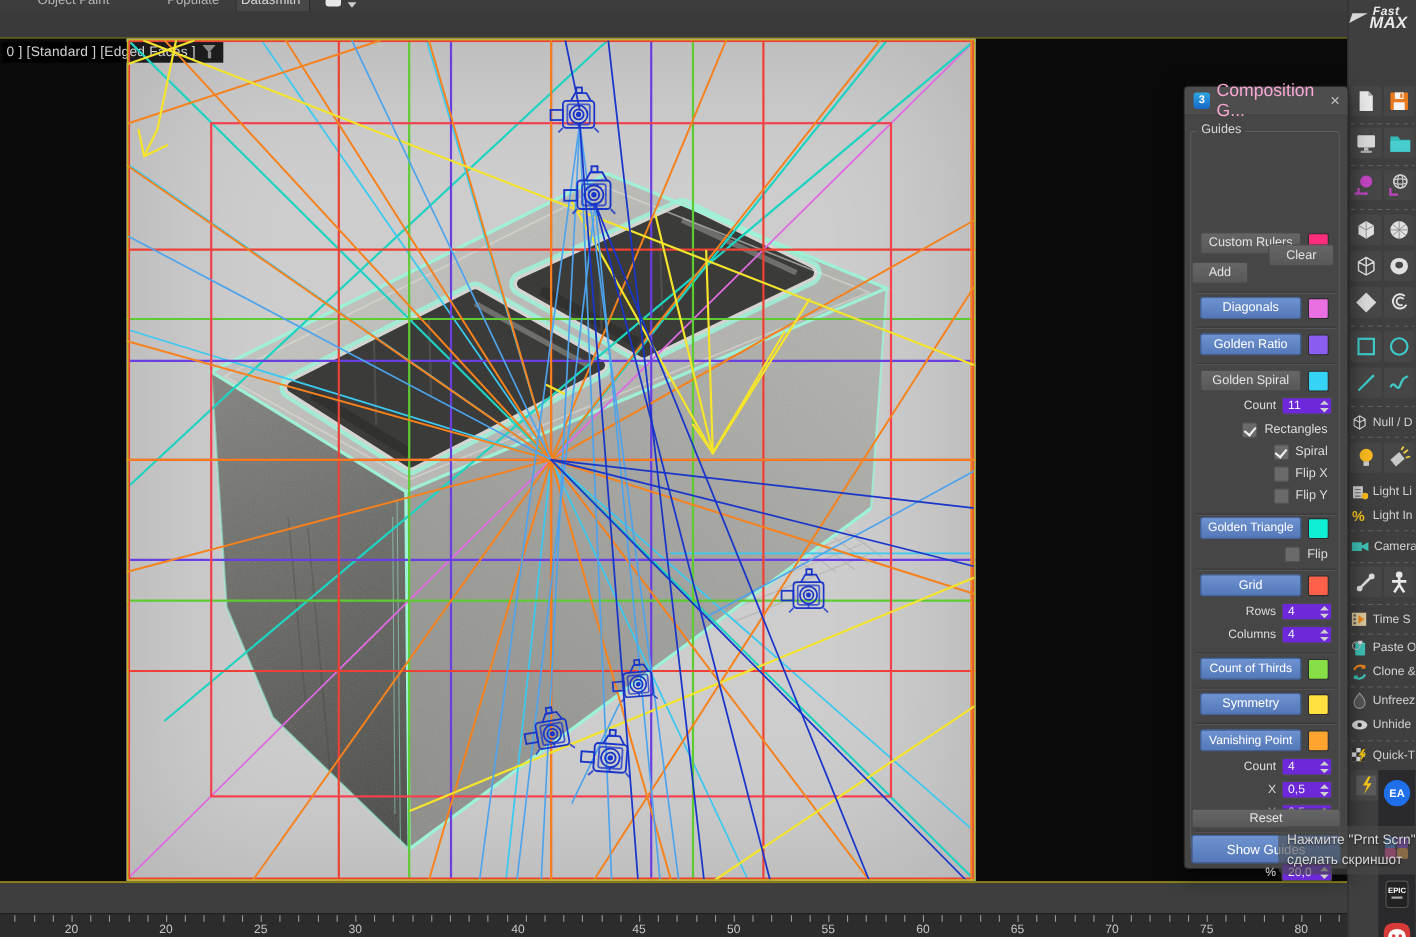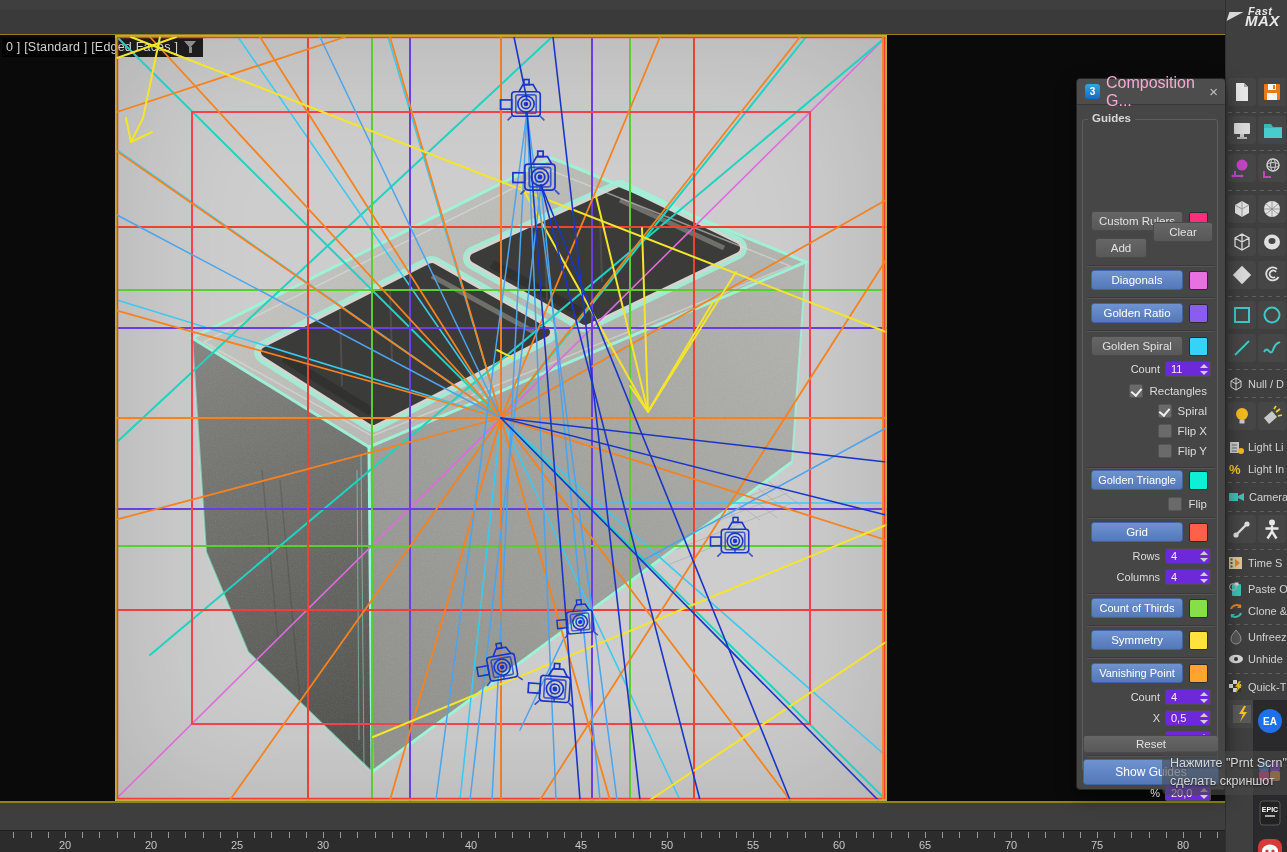--- a/index.html
+++ b/index.html
@@ -39,21 +39,21 @@
   .trow svg{flex:0 0 auto;}
   
   .dock{position:absolute;left:1253px;top:700px;width:34px;height:152px;background:#2a2a2d;}
   .dockicon{position:absolute;left:4px;width:26px;height:26px;}
   
   .panel{position:absolute;left:1076px;top:78px;width:148px;height:710px;background:#464646;border:1px solid #262626;border-radius:4px;box-shadow:0 6px 18px rgba(0,0,0,.5);}
   .ptitle{position:absolute;left:0;top:0;width:100%;height:26px;background:#4d4d4d;border-bottom:1px solid #383838;border-radius:4px 4px 0 0;display:flex;align-items:center;gap:6px;padding-left:8px;box-sizing:border-box;}
   .ptitle .appico{width:15px;height:15px;border-radius:3px;background:linear-gradient(#2fa8e0,#1668c8);color:#fff;font-size:10px;font-weight:bold;display:flex;align-items:center;justify-content:center;}
   .ptitle .txt{color:#f9a8d4;font-size:16px;}
   .ptitle .close{position:absolute;right:7px;top:4px;color:#c2c2c2;font-size:15px;cursor:default;}
-  .gbox{position:absolute;left:5px;top:38px;width:136px;height:692px;font-weight:bold;}
+  .gbox{position:absolute;left:5px;top:38px;width:136px;height:692px;}
   .gborder{position:absolute;left:0;top:2px;width:134px;height:650px;border:1px solid #5d5d5d;border-radius:3px;}
   .glabel{position:absolute;left:6px;top:-5px;background:#464646;padding:0 4px;color:#d8d8d8;font-size:11.5px;}
   .btn{position:absolute;height:20px;border-radius:3px;font-size:11.5px;display:flex;align-items:center;justify-content:center;box-sizing:border-box;}
   .btn.gray{background:linear-gradient(#666,#585858);border:1px solid #494949;color:#e2e2e2;}
   .btn.blue{background:linear-gradient(#6e93d0,#5478b8);border:1px solid #41639e;color:#fff;}
   .sw{position:absolute;width:17px;height:17px;border:1px solid #2c2c2c;border-radius:2px;}
   .psep{position:absolute;left:10px;width:128px;height:1px;background:#3a3a3a;box-shadow:0 1px 0 #565656;}
   .spinrow{position:absolute;right:14px;height:16px;display:flex;align-items:center;gap:5px;}
   .spinrow .lbl{color:#dcdcdc;font-size:11px;}
   .field{width:46px;height:16px;background:#6d28d9;border:1px solid #4c4c4c;border-radius:2px;color:#f2f2f2;font-size:11px;display:flex;align-items:center;padding-left:5px;box-sizing:border-box;position:relative;}
@@ -67,20 +67,28 @@
   .widebtn{position:absolute;left:6px;width:136px;}
   
   .toast{position:absolute;left:1162px;top:751px;width:140px;height:44px;background:rgba(72,72,72,.62);border-radius:6px;padding:3px 0 0 8px;box-sizing:border-box;z-index:60;}
   .toast div{color:#d8d8d8;font-size:12.5px;line-height:18px;text-shadow:0 1px 2px rgba(0,0,0,.7);white-space:nowrap;}
 </style>
 </head>
 <body>
 
 <div id="stage">
 
+  <div class="tabstrip">
+    <div class="tabbg"></div>
+    <span class="tab" style="left:34px">Object Paint</span>
+    <span class="tab" style="left:152px">Populate</span>
+    <span class="tab active" style="left:219px">Datasmith</span>
+    <span class="ribicon"></span>
+    <span class="ribcaret"></span>
+  </div>
   <div class="ribbonband"></div>
 
   <div class="vp">
     <div class="vp-yellow-top"></div>
     <div class="camview"></div>
     <div class="vp-yellow-bottom"></div>
     <div class="vplabel">
       <span>0 ] [Standard ] [Edged Faces ]</span>
       <span class="funnel"></span>
     </div>
@@ -636,21 +644,21 @@
       <span class="txt">Composition G...</span>
       <span class="close">×</span>
     </div>
     <div class="gbox">
       <div class="gborder"></div>
       <div class="glabel">Guides</div>
     </div>
 
     <div class="btn gray" style="left:14px;top:132px;width:92px">Custom Rulers</div>
     <div class="sw" style="left: 112px; top: 133px; background: rgb(255, 46, 125);"></div>
-    <div class="btn gray" style="left:18px;top:159px;width:52px">Add</div>
+    <div class="btn gray" style="left:6px;top:159px;width:52px">Add</div>
     <div class="btn gray" style="left:76px;top:143px;width:60px">Clear</div>
     <div class="psep" style="top:186px"></div>
 
     <div class="btn blue" style="left:14px;top:191px;width:92px">Diagonals</div>
     <div class="sw" style="left: 112px; top: 192px; background: rgb(232, 112, 224);"></div>
     <div class="psep" style="top:218px"></div>
 
     <div class="btn blue" style="left:14px;top:224px;width:92px">Golden Ratio</div>
     <div class="sw" style="left: 112px; top: 225px; background: rgb(138, 92, 240);"></div>
     <div class="psep" style="top:251px"></div>

